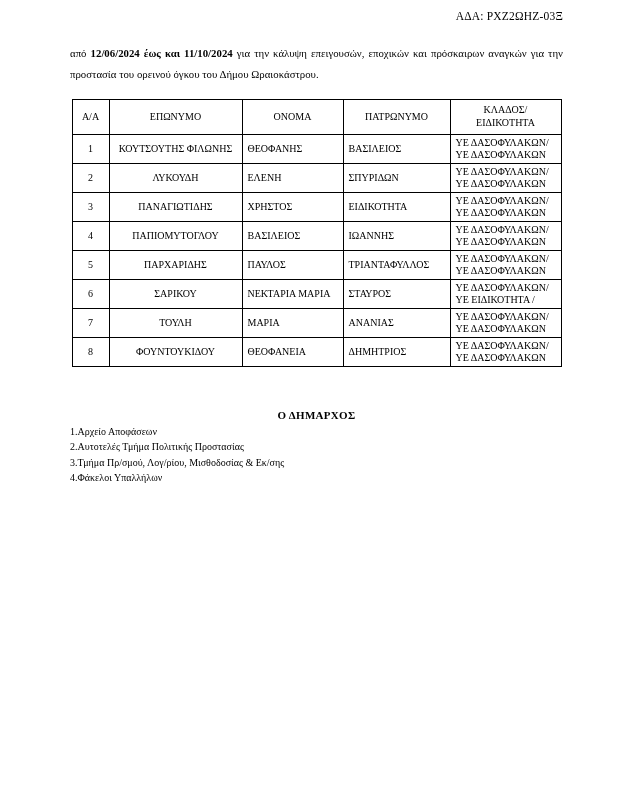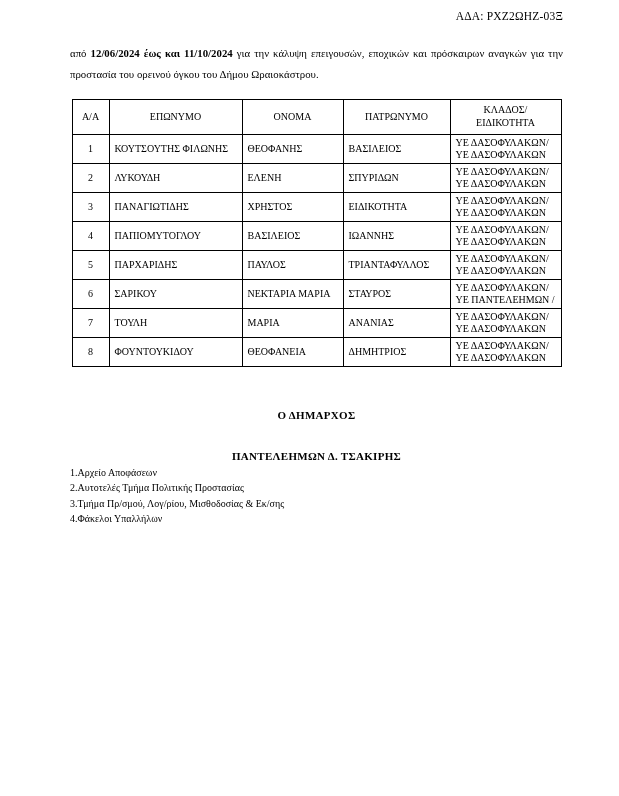--- a/index.html
+++ b/index.html
@@ -65,21 +65,21 @@
     height: 30px;
     line-height: 1.25;
     padding: 2px 1px;
   }
   table.persons td {
     font-size: 10px;
     height: 26px;
     padding: 1px 5px;
   }
   td.c-aa { text-align: center; width: 34px; }
-  td.c-sur { width: 130px; }
+  td.c-sur { width: 130px; text-align: center; }
   td.c-name { width: 98px; }
   td.c-father { width: 104px; }
   td.c-spec {
     width: 108px;
     font-size: 8.2px;
     line-height: 1.2;
     padding: 2px 3px;
     text-align: left;
   }
   td.c-spec div { white-space: nowrap; }
@@ -185,21 +185,21 @@
             <div>ΥΕ ΔΑΣΟΦΥΛΑΚΩΝ</div>
           </td>
         </tr>
         <tr>
           <td class="c-aa">6</td>
           <td class="c-sur">ΣΑΡΙΚΟΥ</td>
           <td class="c-name">ΝΕΚΤΑΡΙΑ ΜΑΡΙΑ</td>
           <td class="c-father">ΣΤΑΥΡΟΣ</td>
           <td class="c-spec">
             <div>ΥΕ ΔΑΣΟΦΥΛΑΚΩΝ/</div>
-            <div>ΥΕ ΠΑΝΤΕΛΕΗΜΩΝ /</div>
+            <div>ΥΕ ΕΙΔΙΚΟΤΗΤΑ /</div>
           </td>
         </tr>
         <tr>
           <td class="c-aa">7</td>
           <td class="c-sur">ΤΟΥΛΗ</td>
           <td class="c-name">ΜΑΡΙΑ</td>
           <td class="c-father">ΑΝΑΝΙΑΣ</td>
           <td class="c-spec">
             <div>ΥΕ ΔΑΣΟΦΥΛΑΚΩΝ/</div>
             <div>ΥΕ ΔΑΣΟΦΥΛΑΚΩΝ</div>
@@ -212,21 +212,20 @@
           <td class="c-father">ΔΗΜΗΤΡΙΟΣ</td>
           <td class="c-spec">
             <div>ΥΕ ΔΑΣΟΦΥΛΑΚΩΝ/</div>
             <div>ΥΕ ΔΑΣΟΦΥΛΑΚΩΝ</div>
           </td>
         </tr>
       </tbody>
     </table>
 
     <div class="mayor-title">Ο ΔΗΜΑΡΧΟΣ</div>
-    <div class="mayor-name">ΠΑΝΤΕΛΕΗΜΩΝ Δ. ΤΣΑΚΙΡΗΣ</div>
 
     <div class="dist-list">
       <div>1.Αρχείο Αποφάσεων</div>
       <div>2.Αυτοτελές Τμήμα Πολιτικής Προστασίας</div>
       <div>3.Τμήμα Πρ/σμού, Λογ/ρίου, Μισθοδοσίας &amp; Εκ/σης</div>
       <div>4.Φάκελοι Υπαλλήλων</div>
     </div>
 
   </div>
 </div>

